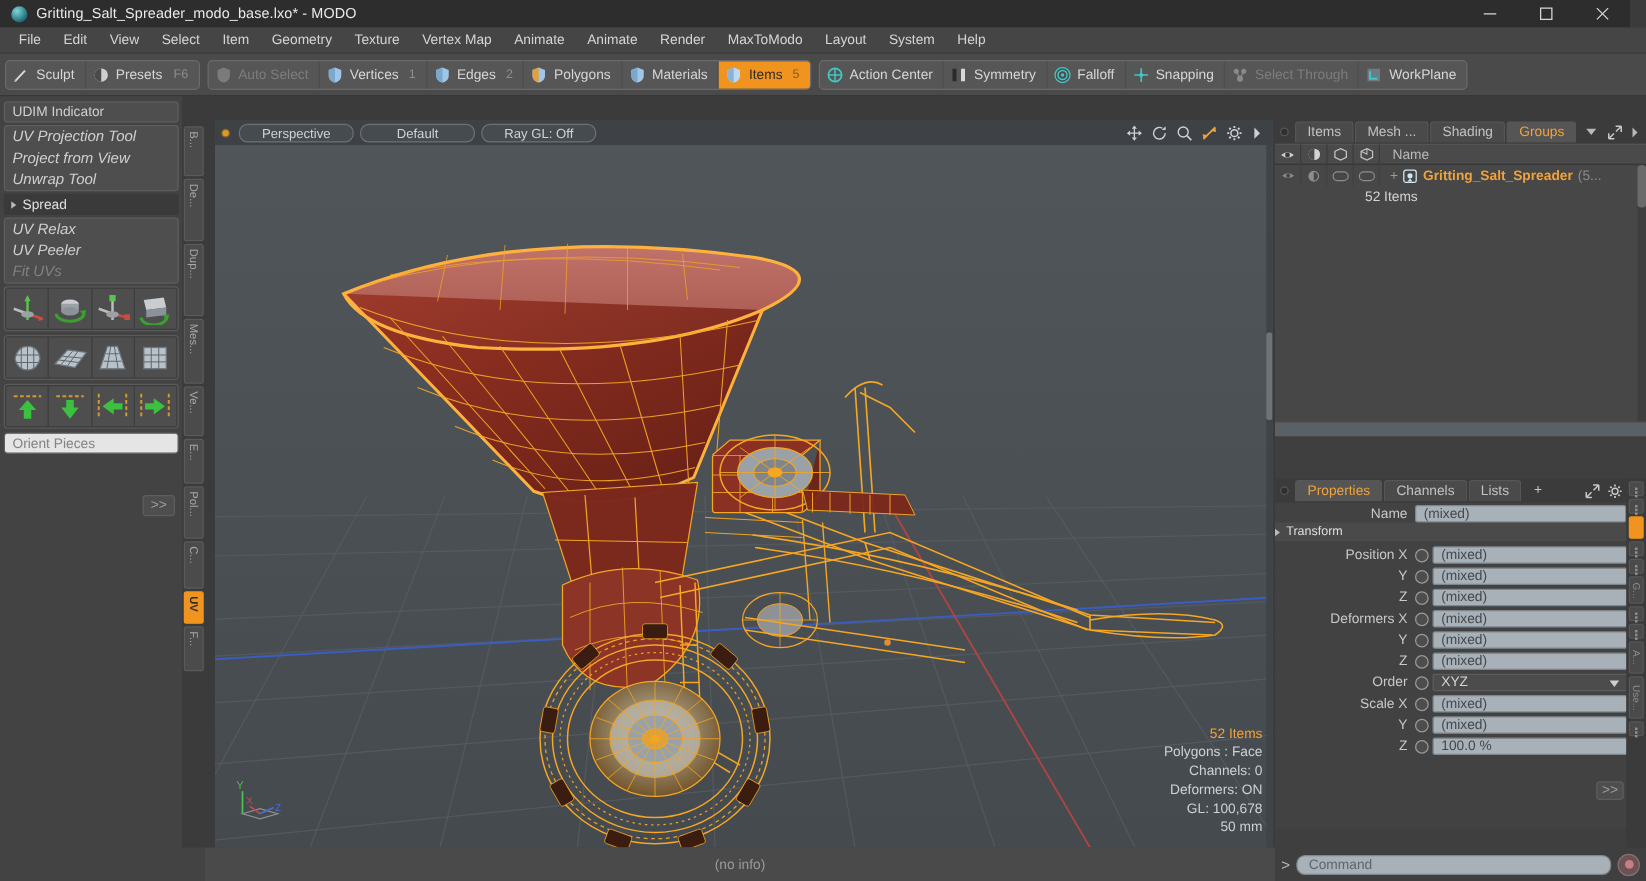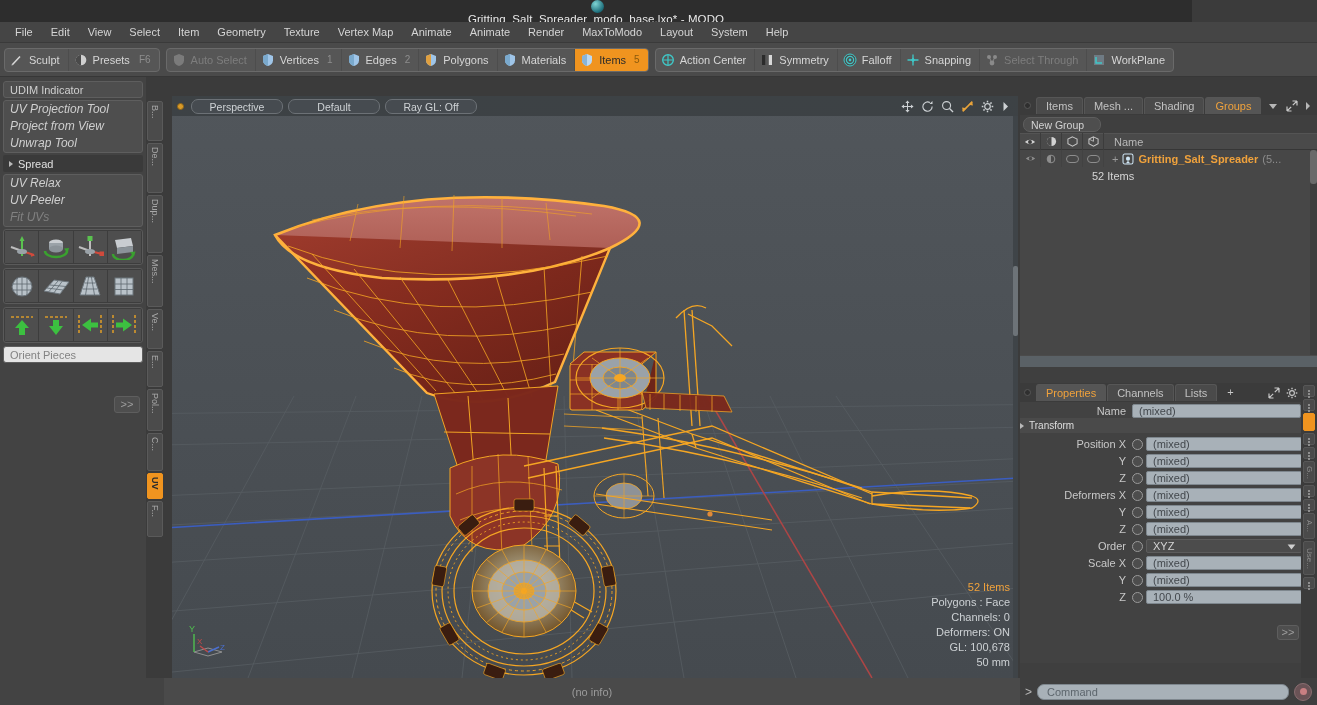--- a/index.html
+++ b/index.html
@@ -8,22 +8,22 @@
     background: #3b3b3b;
     font-family: "Liberation Sans", sans-serif;
     font-size: 11px;
     color: #c8c8c8;
     -webkit-font-smoothing: antialiased;
   }
   #app { position: relative; width: 1317px; height: 705px; }
 
   
   .titlebar {
-    position: absolute; top:0; left:0; width:1192px; height:22px;
-    background: #2d2d2d; display:flex; align-items:center;flex-direction:column;
+    position: absolute; top:0; left:0; width:1304px; height:22px;
+    background: #2d2d2d; display:flex; align-items:center;
   }
   .title-icon {
     width:13px; height:13px; border-radius:50%;
     background: radial-gradient(circle at 35% 30%, #7fd4d4, #1d6d7a 70%, #0d3b45);
     margin-left:9px; margin-right:7px; flex:none;
   }
   .title-text { font-size:11.5px; color:#e9e9e9; letter-spacing:.1px; }
   .win-btns { margin-left:auto; display:flex; height:22px; }
   .win-btn {
     width:45px; height:22px; display:flex; align-items:center; justify-content:center;
@@ -848,23 +848,20 @@
         <svg width="12" height="12" viewBox="0 0 12 12">
           <path d="M11 1 L6.5 1 M11 1 L11 5.5 M11 1 L6.8 5.2" stroke="#c9c9c9" stroke-width="1.2" fill="none"></path>
           <path d="M1 11 L5.5 11 M1 11 L1 6.5 M1 11 L5.2 6.8" stroke="#c9c9c9" stroke-width="1.2" fill="none"></path>
         </svg>
         <svg width="8" height="10" viewBox="0 0 8 10">
           <path d="M2 1 L6 5 L2 9 Z" fill="#b7b7b7"></path>
         </svg>
       </div>
     </div>
 
-    <div class="newgroup-bar">
-      <div class="newgroup-btn">New Group</div>
-    </div>
 
     <div class="tree-head">
       <div class="th-cell">
         <svg width="12" height="10" viewBox="0 0 14 10">
           <path d="M1 5 Q7 0 13 5 Q7 10 1 5 Z" fill="#d2d2d2"></path>
             <circle cx="7" cy="5" r="2.3" fill="#3a3a3a"></circle>
         </svg>
       </div>
       <div class="th-cell">
         <svg width="11" height="11" viewBox="0 0 12 12">

